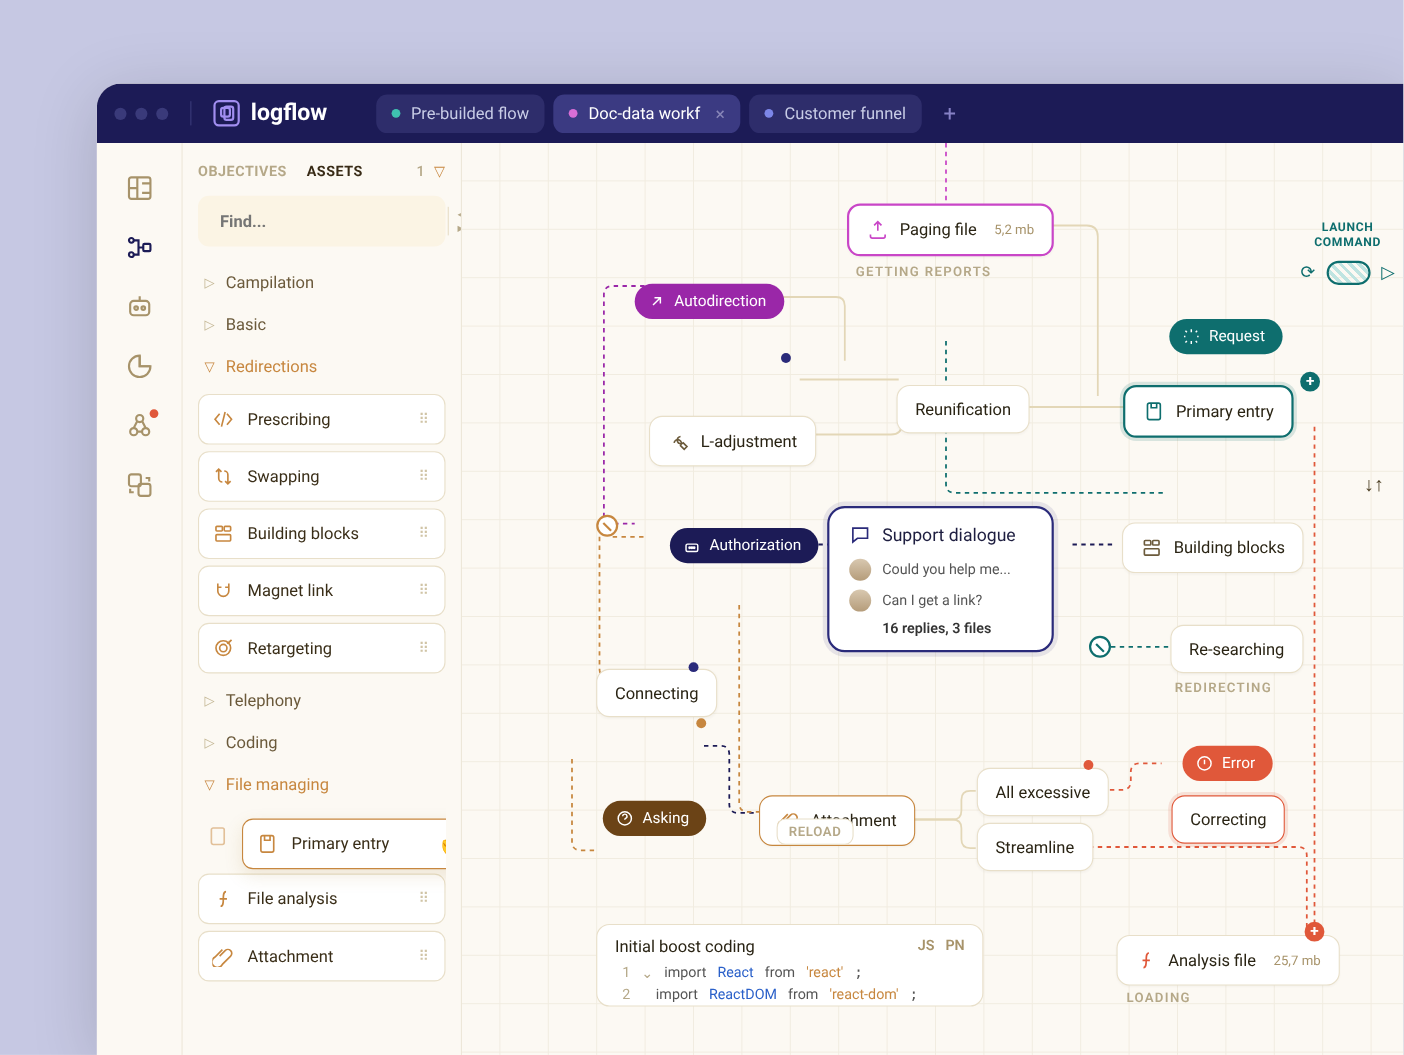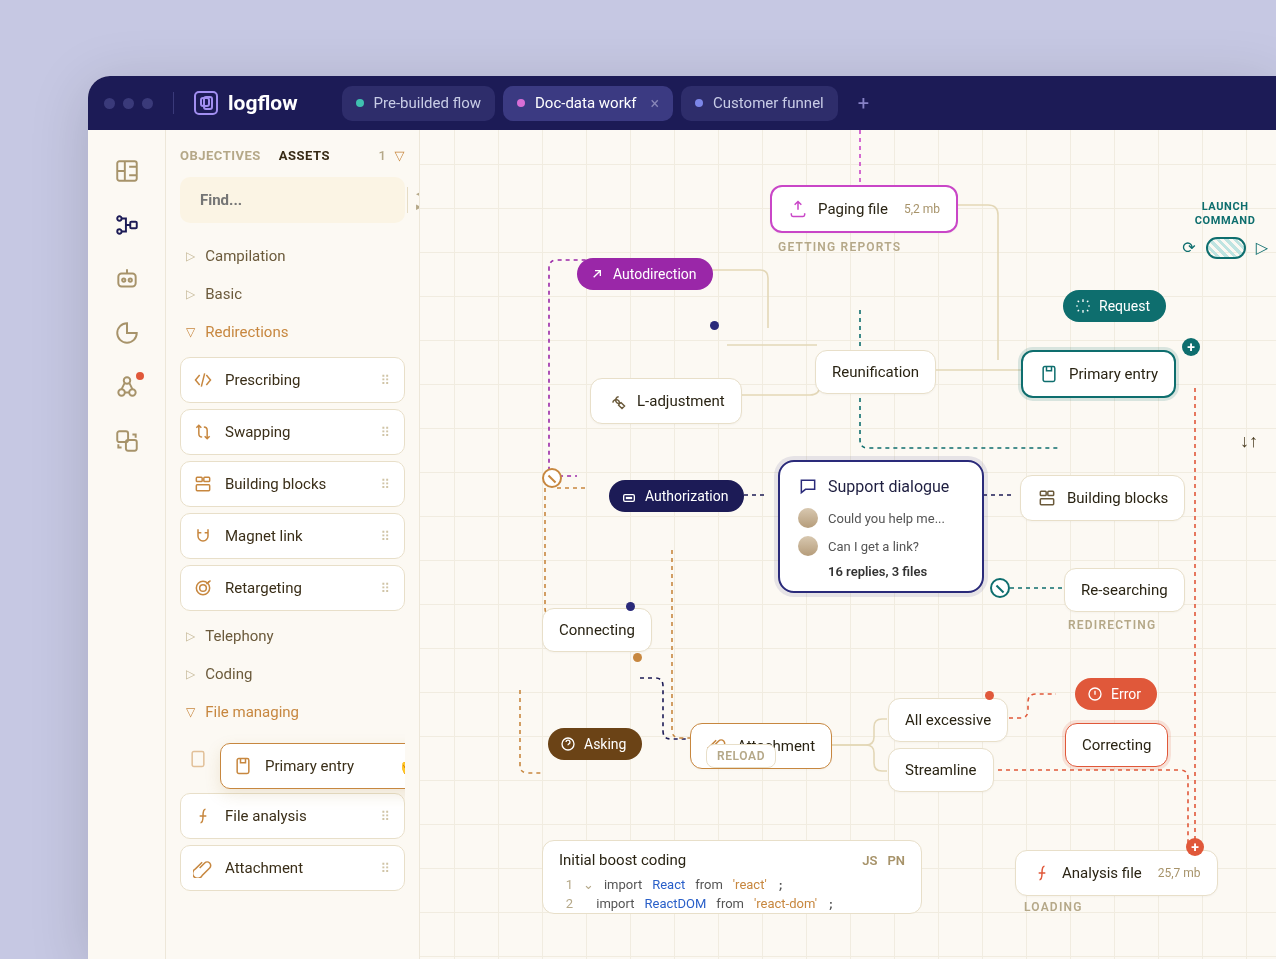--- a/index.html
+++ b/index.html
@@ -74,21 +74,21 @@
   .node .meta{ font-size:12px; color:#a7936a; margin-left:6px;}
   .dotmark { position:absolute; width:9px; height:9px; border-radius:50%; }
   .addp { position:absolute; width:18px; height:18px; border-radius:50%; color:#fff; display:flex; align-items:center; justify-content:center; font-size:14px; font-weight:700;}
 
   .dialogue { position:absolute; background:#fff; border:2.5px solid #2a2a7a; border-radius:16px; box-shadow: 0 0 0 4px rgba(42,42,122,.1); padding:14px 18px 12px; width:206px;}
   .dlg-head { display:flex; align-items:center; gap:10px; font-size:16px; color:#1e1e40; margin-bottom:12px;}
   .dlg-row { display:flex; align-items:center; gap:10px; font-size:13px; color:#555; margin:8px 0;}
   .avatar { width:20px; height:20px; border-radius:50%; background:linear-gradient(#d8c8b0,#b59c7a);}
   .dlg-foot { font-size:13px; color:#333; font-weight:600; margin-top:8px; padding-left:30px;}
 
-  .codebox { position:absolute; background:#fff; border:1px solid #e8dfc9; border-radius:12px; padding:10px 16px 0; width:380px;}
+  .codebox { position:absolute; background:#fff; border:1px solid #e8dfc9; border-radius:12px; padding:10px 16px 0; width:352px;}
   .codebox .ch { display:flex; align-items:center; font-size:15px; color:#2a2414; margin-bottom:6px;}
   .codebox .langs { margin-left:auto; display:flex; gap:10px; font-size:13px; color:#a7936a; font-weight:600;}
   .codeline { font-family: ui-monospace, Menlo, monospace; font-size:13px; color:#555; display:flex; gap:10px; padding:2px 0;}
   .codeline .ln{ color:#b5a888; width:14px; text-align:right;}
   .codeline .kw{ color:#2a60c9;} .codeline .str{ color:#c7873f;}
   .codeline .chv{ color:#b5a888;}
 
   .launch-area { position:absolute; top:70px; right:8px; display:flex; flex-direction:column; align-items:center; gap:8px;}
   .launch-lbl { font-size:11px; font-weight:700; color:#0e6e6e; letter-spacing:.6px; text-align:center; line-height:1.3;}
   .launch-row { display:flex; align-items:center; gap:10px;}
@@ -402,21 +402,21 @@
       <div class="pill navy" style="left:189px; top:350px;">
           <svg viewBox="0 0 24 24" stroke="#fff" fill="none" stroke-width="2">
             <rect x="4" y="10" width="16" height="10" rx="2"></rect>
             <circle cx="9" cy="15" r="1" fill="#fff"></circle>
             <circle cx="12" cy="15" r="1" fill="#fff"></circle>
             <circle cx="15" cy="15" r="1" fill="#fff"></circle>
           </svg>
           <span>Authorization</span>
         </div>
 
-      <div class="dialogue" style="left:358px; top:330px;">
+      <div class="dialogue" style="left:332px; top:330px;">
         <div class="dlg-head">
             <span class="ico blue">
               <svg viewBox="0 0 24 24">
                 <path d="M4 5h16v11H9l-5 4z"></path>
               </svg>
             </span>
             <span>Support dialogue</span>
           </div>
         <div class="dlg-row">
             <span class="avatar"></span>

